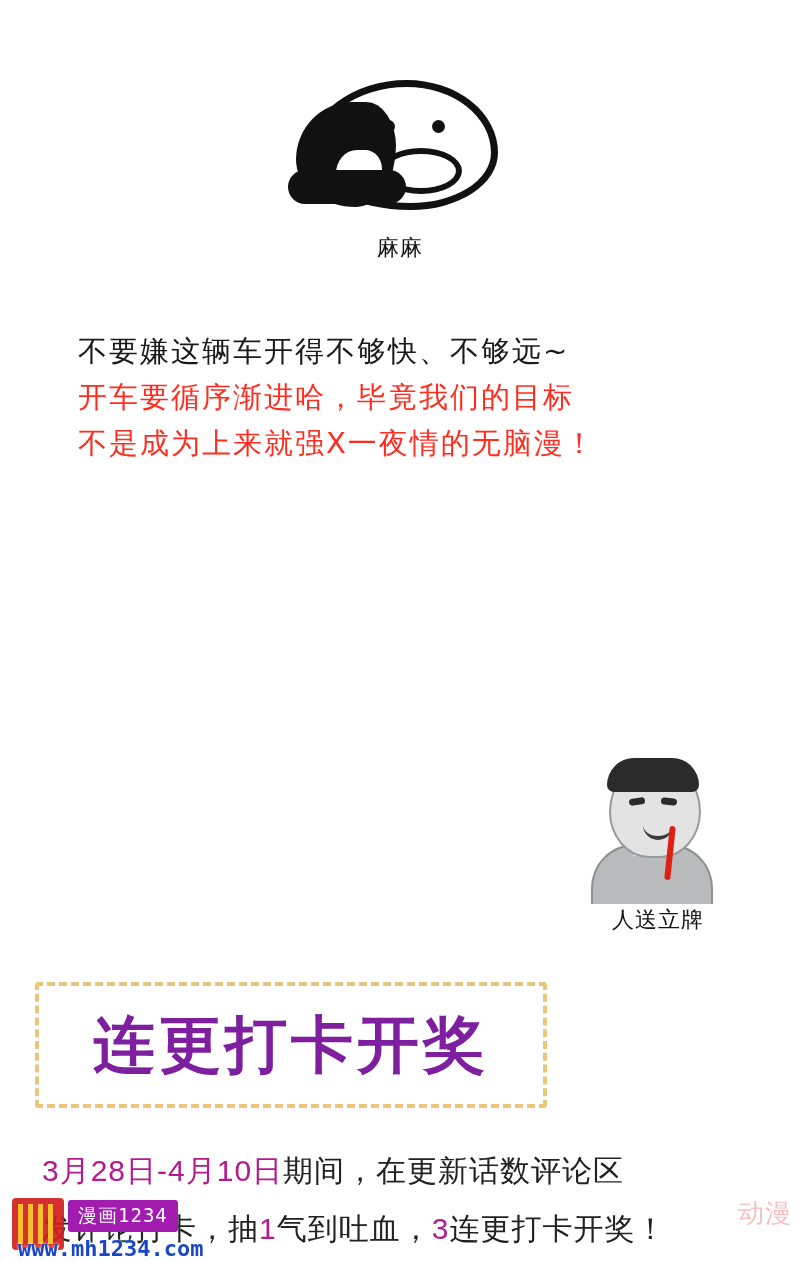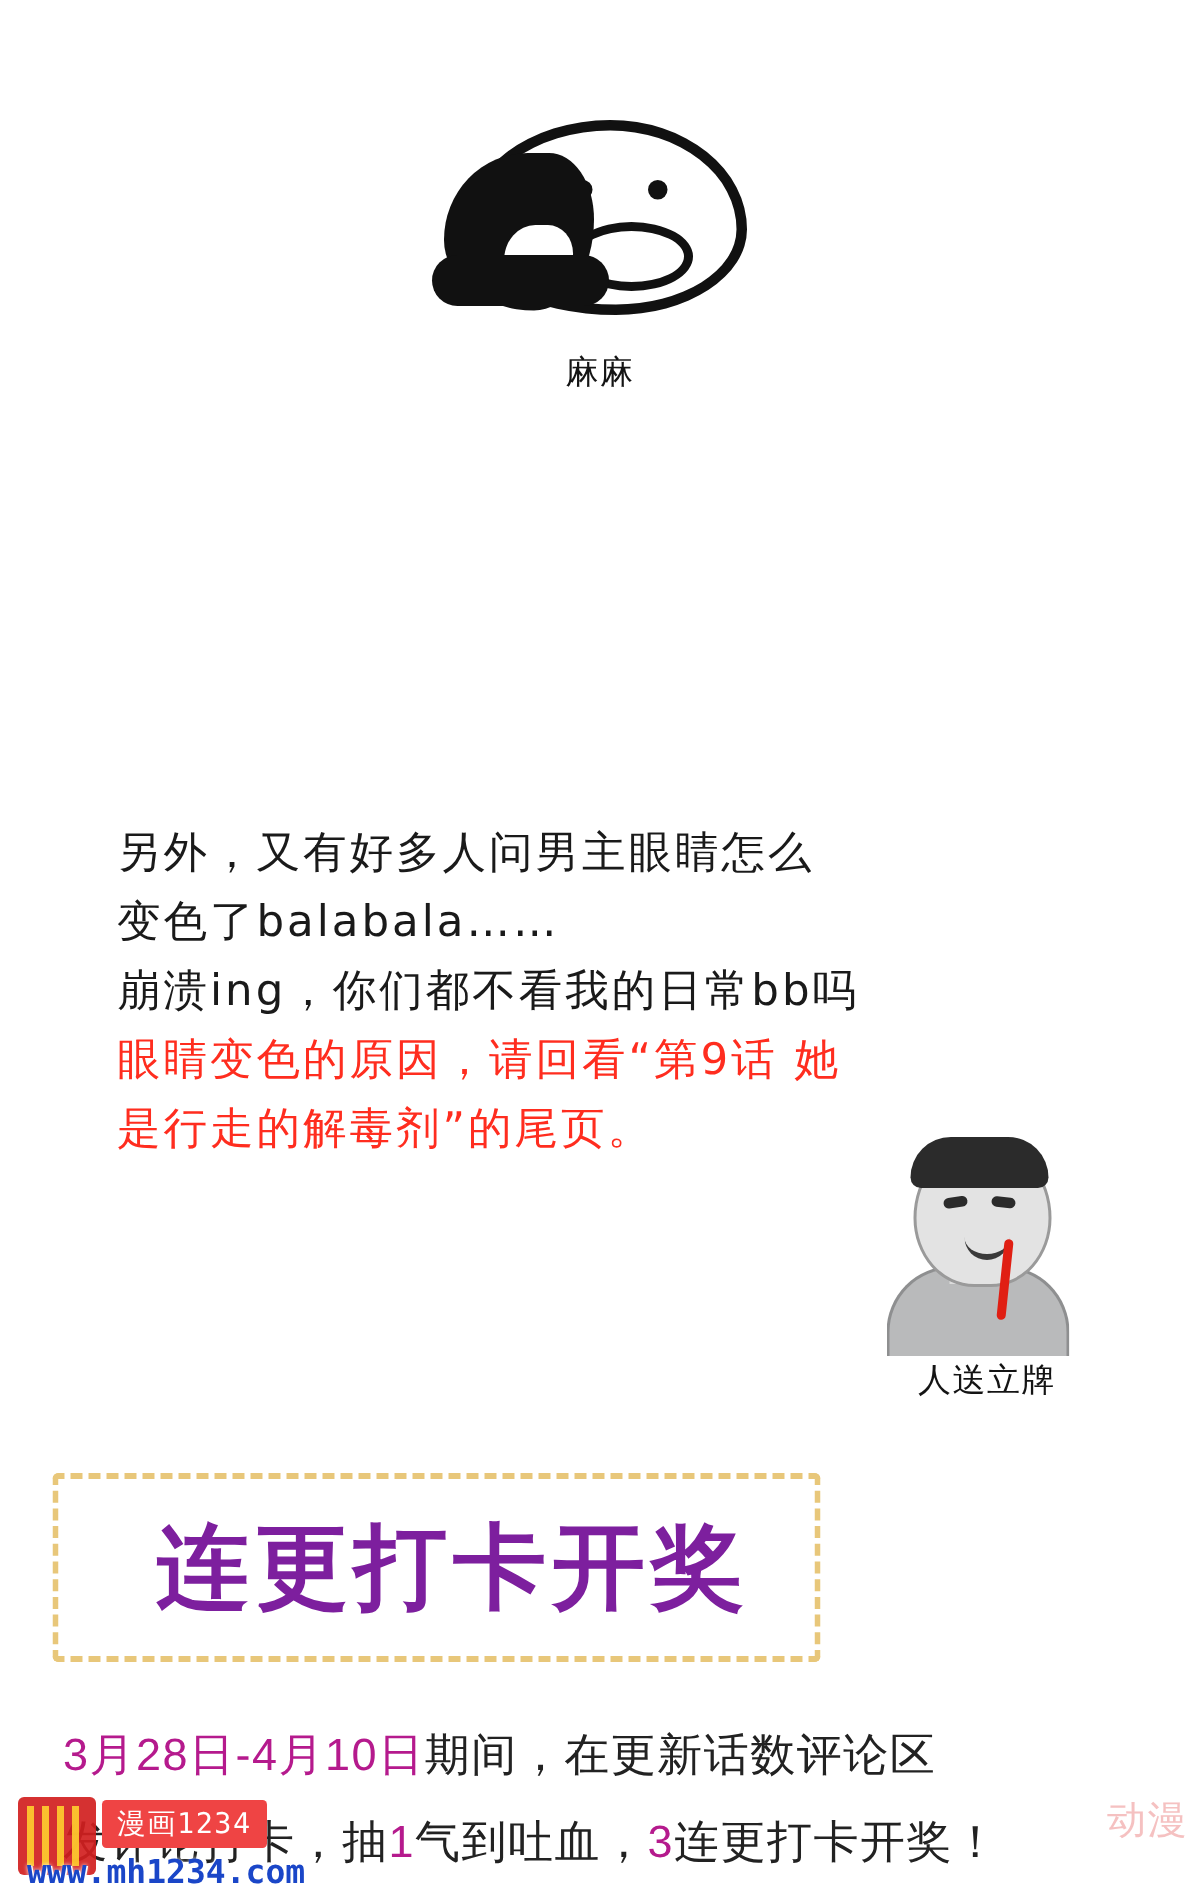--- a/index.html
+++ b/index.html
@@ -212,21 +212,21 @@
     left: 35px;
     top: 982px;
     width: 512px;
     height: 126px;
     border: 4px dashed #e8c77a;
     box-sizing: border-box;
     border-radius: 4px;
   }
   .banner-text {
     position: absolute;
-    left: 46px;
+    left: 35px;
     top: 982px;
     width: 512px;
     height: 126px;
     display: flex;
     align-items: center;
     justify-content: center;
     font-size: 62px;
     font-weight: bold;
     color: #7d1f9e;
     letter-spacing: 4px;
@@ -276,21 +276,21 @@
     width: 40px;
     height: 40px;
     background:
       repeating-linear-gradient(90deg, #ffcf2e 0 5px, transparent 5px 10px);
     opacity: .9;
   }
   .wm-pill {
     position: absolute;
     left: 60px;
     top: 4px;
-    background: #ef4444;
+    background: #a21caf;
     color: #fff;
     font-size: 19px;
     font-family: "DejaVu Sans Mono", monospace;
     padding: 3px 10px;
     border-radius: 3px;
     letter-spacing: 1px;
   }
   .wm-url {
     position: absolute;
     left: 10px;
@@ -326,28 +326,26 @@
     <div class="blob-arm">
       <div class="blob-arm-inner"></div>
     </div>
     <div class="blob-hand"></div>
   </div>
 
   <div class="blob-caption">
     <div>麻麻</div>
   </div>
 
-
-  <div class="hand hand-black blk2">
-    <div>另外，又有好多人问男主眼睛怎么</div>
-    <div>变色了balabala……</div>
-    <div>崩溃ing，你们都不看我的日常bb吗</div>
-    <div class="r1">眼睛变色的原因，请回看“第9话 她</div>
-    <div class="r2">是行走的解毒剂”的尾页。</div>
-  </div>
+  <div class="hand hand-black blk1">
+    <div class="l1">不要嫌这辆车开得不够快、不够远~</div>
+    <div class="l2">开车要循序渐进哈，毕竟我们的目标</div>
+    <div class="l3">不是成为上来就强X一夜情的无脑漫！</div>
+  </div>
+
 
   <div class="guy">
     <div class="guy-body"></div>
     <div class="guy-neck"></div>
     <div class="guy-head"></div>
     <div class="guy-hair"></div>
     <div class="guy-eye l"></div>
     <div class="guy-eye r"></div>
     <div class="guy-mouth"></div>
     <div class="guy-blood"></div>

